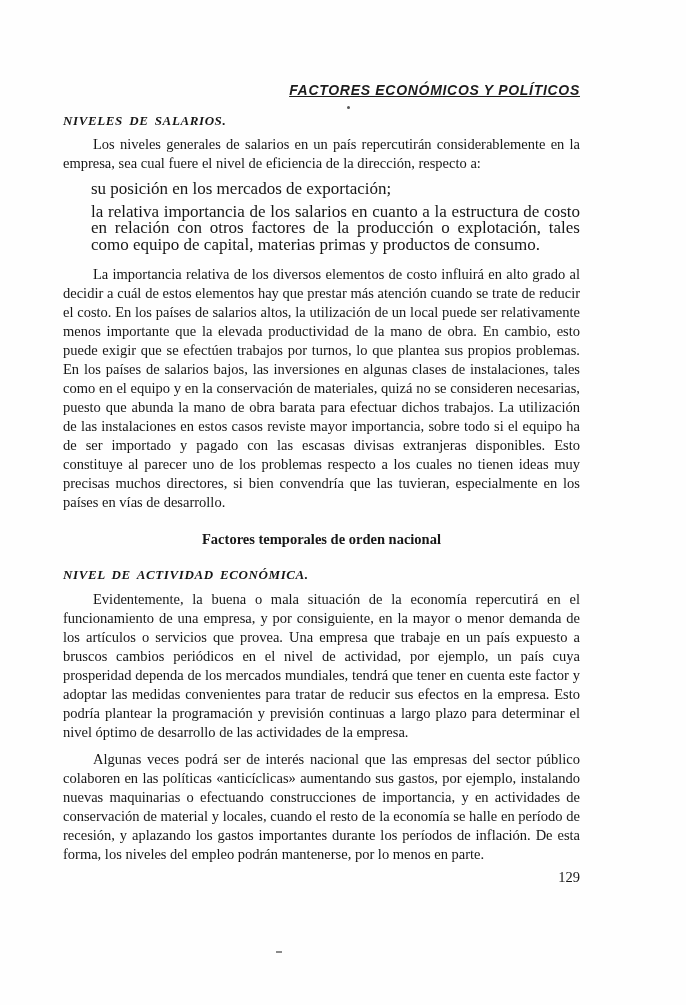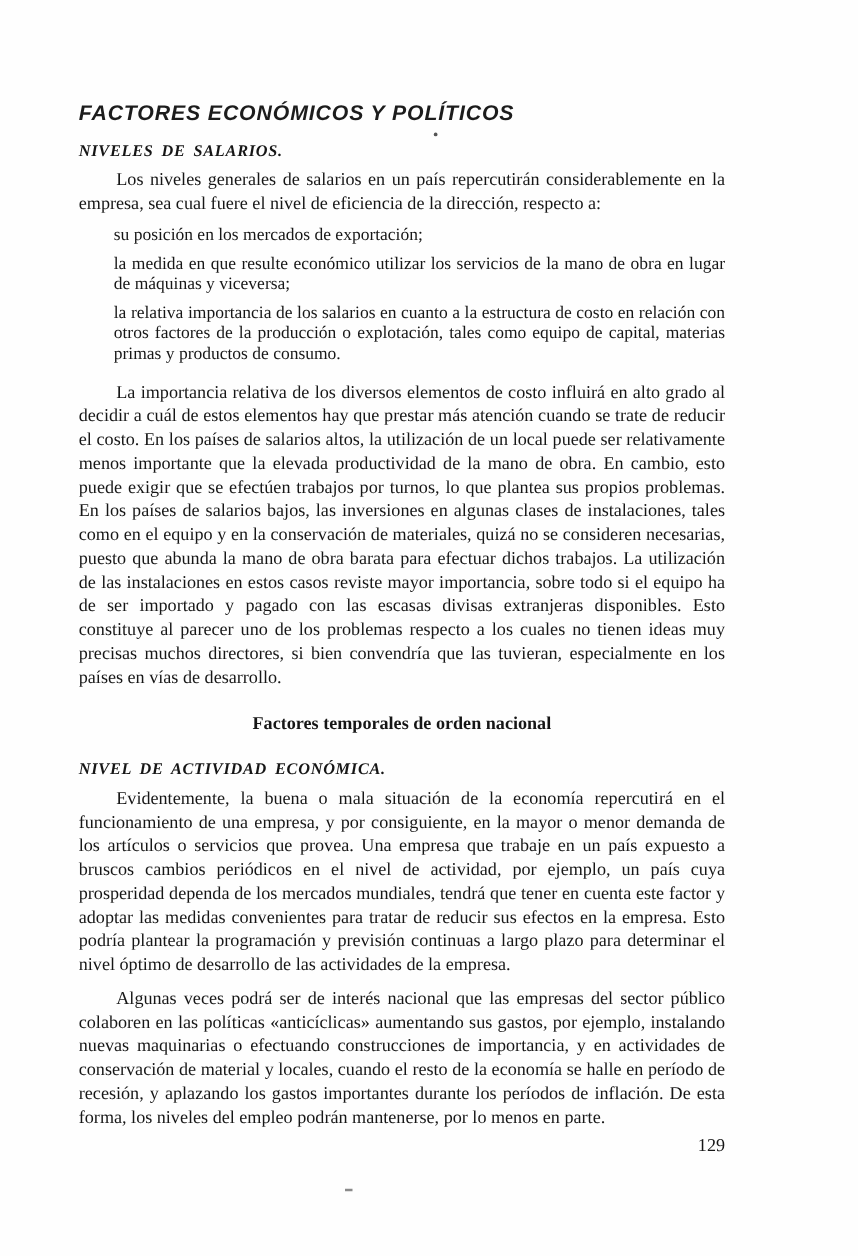--- a/index.html
+++ b/index.html
@@ -16,28 +16,29 @@
     font-family: "Liberation Serif", "DejaVu Serif", serif;
     overflow: hidden;
   }
   .text-col {
     position: absolute;
     left: 63px;
     top: 84px;
     width: 517px;
   }
   .running-head {
-    text-align: left;
+    text-align: right;
     font-family: "Liberation Sans", "DejaVu Sans", sans-serif;
     font-style: italic;
     font-weight: bold;
-    font-size: 17px;
+    font-size: 14px;
     letter-spacing: 0.7px;
     line-height: 13px;
     color: #1c1c1c;
+    text-decoration: underline;
   }
   .sec-heading {
     margin-top: 15px;
     font-weight: bold;
     font-size: 13px;
     letter-spacing: 0.6px;
     word-spacing: 2.5px;
     line-height: 18px;
     font-style: italic;
   }
@@ -53,21 +54,21 @@
   }
   .para.intro { margin-top: 5px; }
   .para.block { margin-top: 5px; }
   .para.p3 { margin-top: 6px; }
   .para.p4 { margin-top: 8px; }
   .hanging-list {
     margin: 8px 0 0 28px;
     width: 489px;
   }
   .hanging-item {
-    font-size: 14px;
+    font-size: 17px;
     line-height: 16.6px;
     text-align: justify;
     margin-bottom: 6px;
   }
   .hanging-item:last-child { margin-bottom: 12px; }
   .center-heading {
     margin-top: 18px;
     text-align: center;
     font-weight: bold;
     font-size: 14.5px;
@@ -98,21 +99,20 @@
   <div class="text-col">
 
     <div class="running-head">FACTORES ECONÓMICOS Y POLÍTICOS</div>
 
     <div class="sec-heading">NIVELES DE SALARIOS.</div>
 
     <p class="para intro">Los niveles generales de salarios en un país repercutirán considerablemente en la empresa, sea cual fuere el nivel de eficiencia de la dirección, respecto a:</p>
 
     <div class="hanging-list">
       <div class="hanging-item">su posición en los mercados de exportación;</div>
-      <div class="hanging-item">la medida en que resulte económico utilizar los servicios de la mano de obra en lugar de máquinas y viceversa;</div>
       <div class="hanging-item">la relativa importancia de los salarios en cuanto a la estructura de costo en relación con otros factores de la producción o explotación, tales como equipo de capital, materias primas y productos de consumo.</div>
     </div>
 
     <p class="para block">La importancia relativa de los diversos elementos de costo influirá en alto grado al decidir a cuál de estos elementos hay que prestar más atención cuando se trate de reducir el costo. En los países de salarios altos, la utilización de un local puede ser relativamente menos importante que la elevada productividad de la mano de obra. En cambio, esto puede exigir que se efectúen trabajos por turnos, lo que plantea sus propios problemas. En los países de salarios bajos, las inversiones en algunas clases de instalaciones, tales como en el equipo y en la conservación de materiales, quizá no se consideren necesarias, puesto que abunda la mano de obra barata para efectuar dichos trabajos. La utilización de las instalaciones en estos casos reviste mayor importancia, sobre todo si el equipo ha de ser importado y pagado con las escasas divisas extranjeras disponibles. Esto constituye al parecer uno de los problemas respecto a los cuales no tienen ideas muy precisas muchos directores, si bien convendría que las tuvieran, especialmente en los países en vías de desarrollo.</p>
 
     <div class="center-heading">Factores temporales de orden nacional</div>
 
     <div class="sec-heading second">NIVEL DE ACTIVIDAD ECONÓMICA.</div>
 
     <p class="para p3">Evidentemente, la buena o mala situación de la economía repercutirá en el funcionamiento de una empresa, y por consiguiente, en la mayor o menor demanda de los artículos o servicios que provea. Una empresa que trabaje en un país expuesto a bruscos cambios periódicos en el nivel de actividad, por ejemplo, un país cuya prosperidad dependa de los mercados mundiales, tendrá que tener en cuenta este factor y adoptar las medidas convenientes para tratar de reducir sus efectos en la empresa. Esto podría plantear la programación y previsión continuas a largo plazo para determinar el nivel óptimo de desarrollo de las actividades de la empresa.</p>

